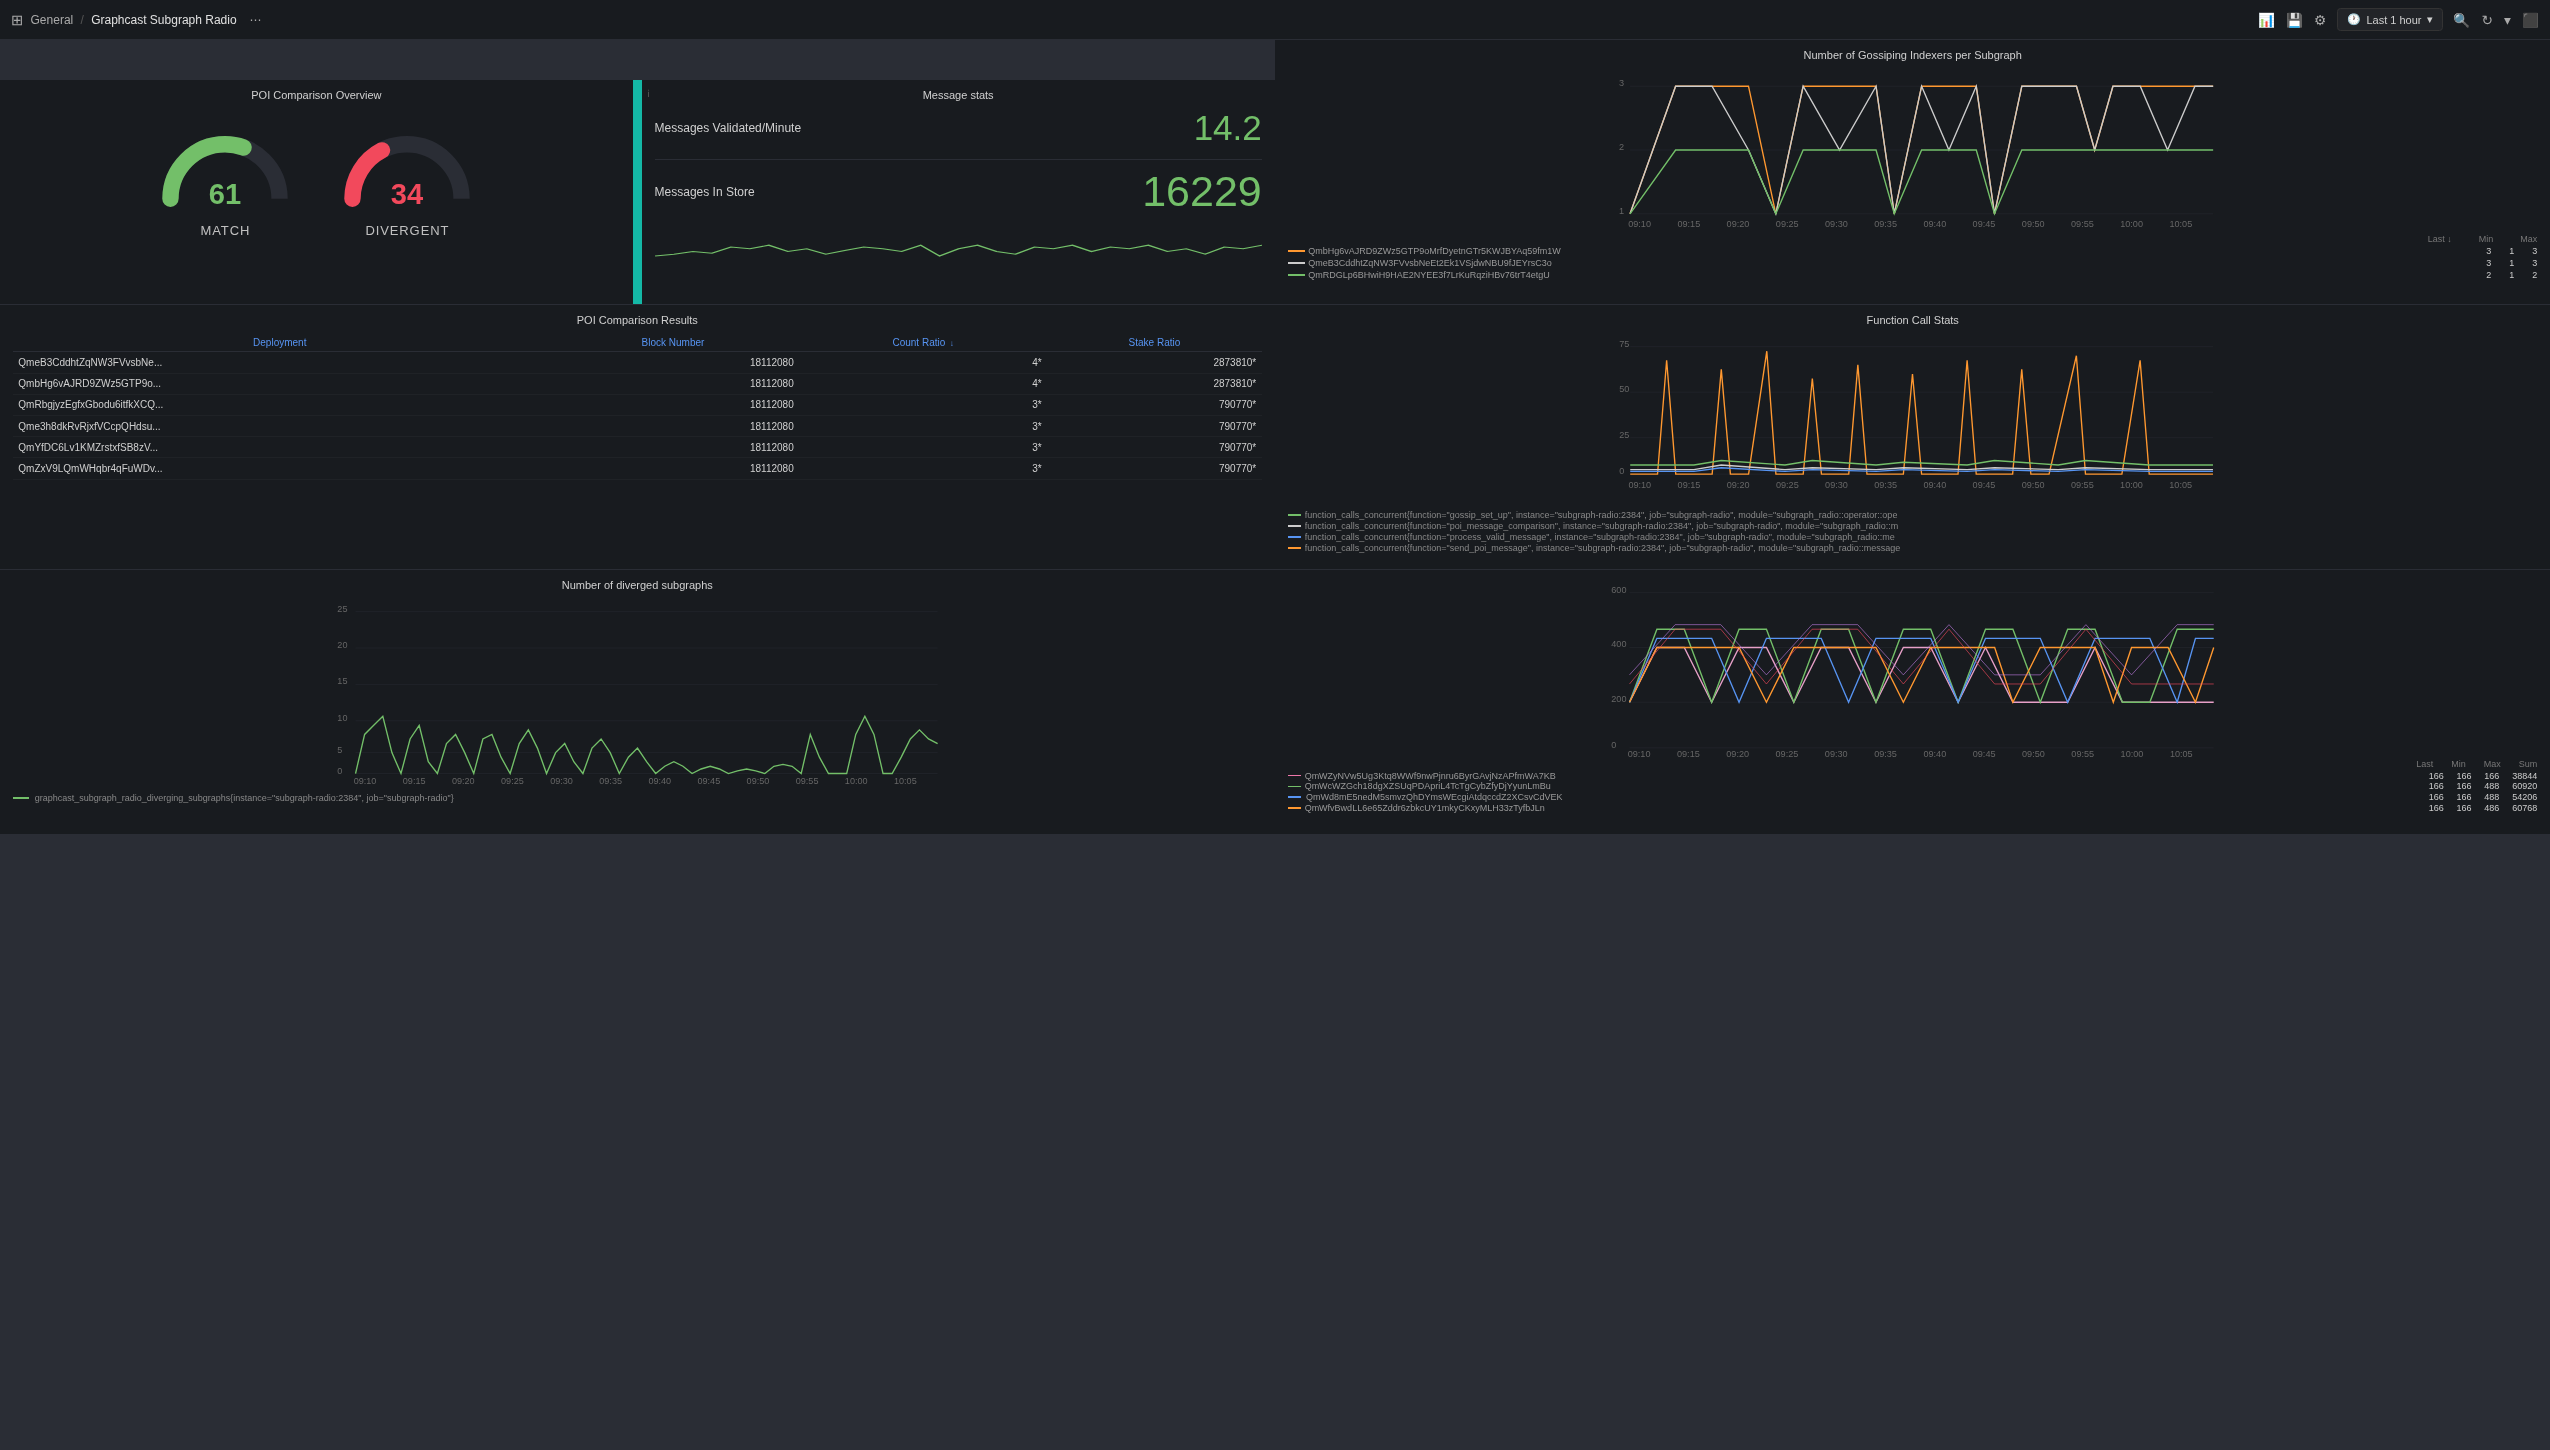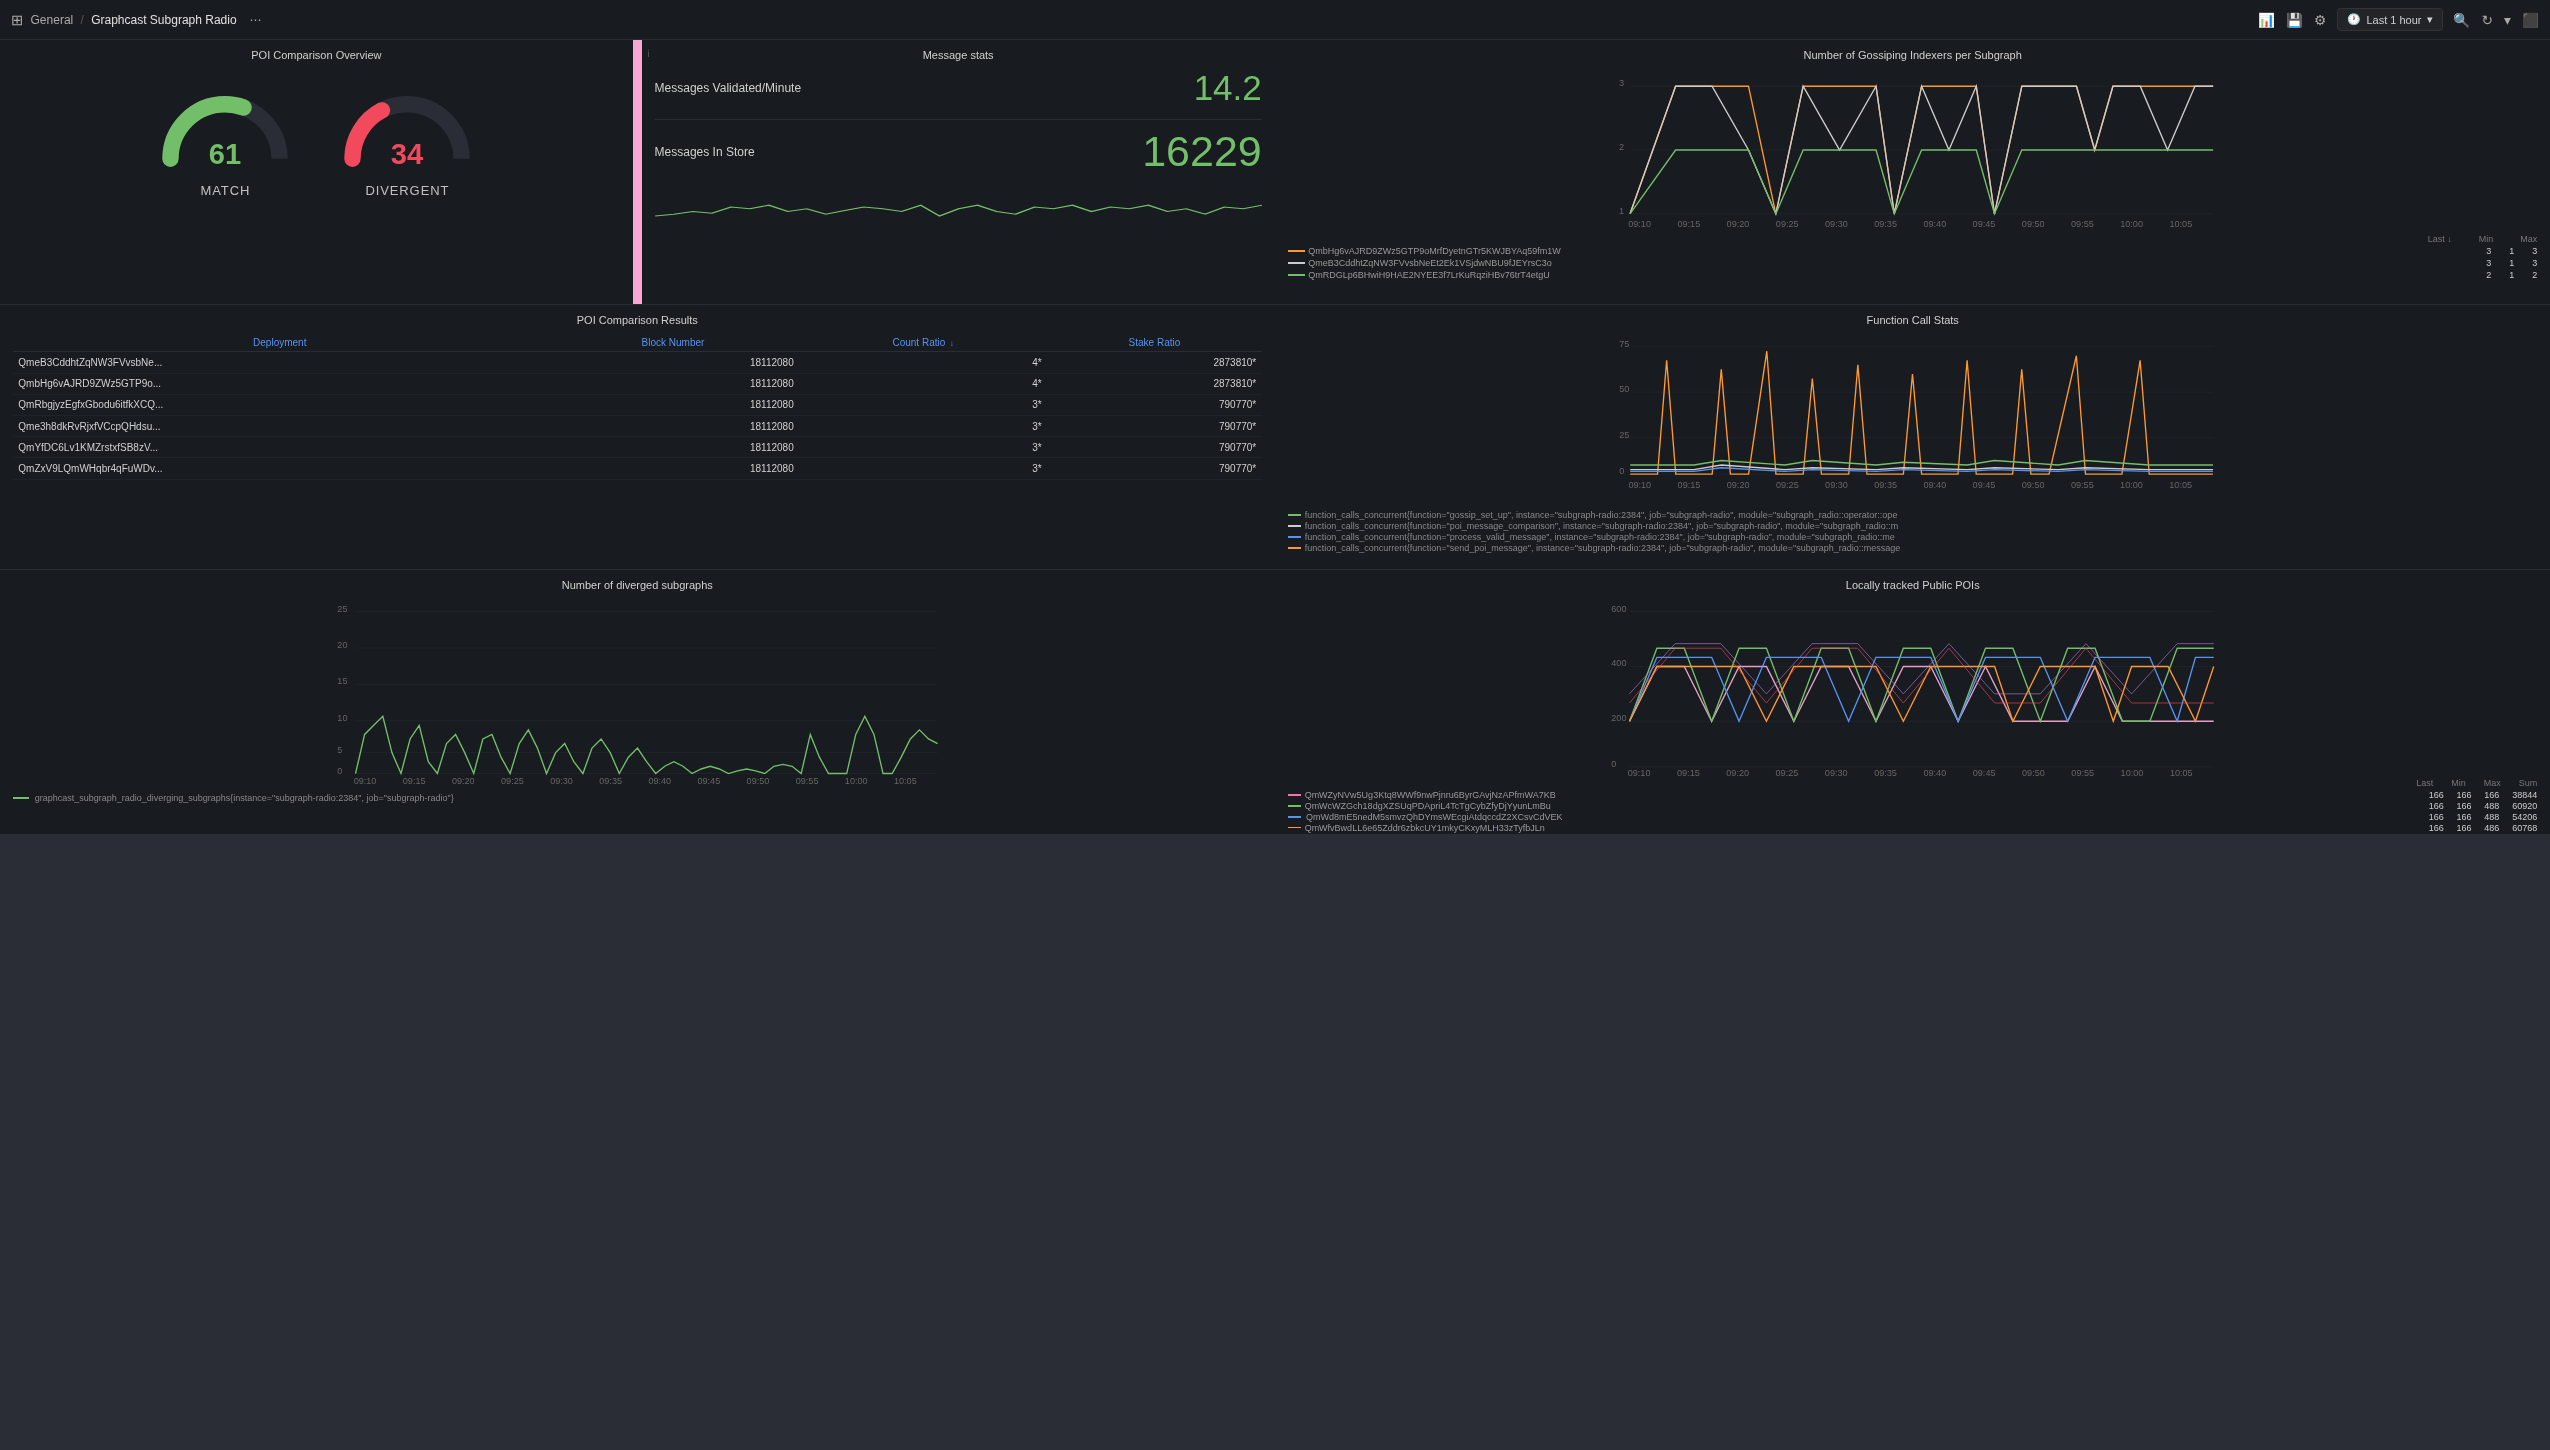--- a/index.html
+++ b/index.html
@@ -168,21 +168,21 @@
     </div>
     <span class="topbar-icon">🔍</span>
     <span class="topbar-icon">↻</span>
     <span class="topbar-icon">▾</span>
     <span class="topbar-icon">⬛</span>
   </div>
 </div>
 
 <div style="display:grid; grid-template-columns:1fr 1fr; grid-template-rows: 264px 264px 264px; gap:0.9px; background:#2a2d35; height:calc(100vh - 40px);">
 
-  <div style="display:grid; grid-template-columns:1fr 1fr; gap:9px; background:#f9a8d4;">
+  <div style="display:grid; grid-template-columns:1fr 1fr; gap:9px; background:#14b8a6;margin-top:40px;">
 
     <div class="panel">
       <div class="panel-title">POI Comparison Overview</div>
       <div class="poi-gauges">
 
         <div class="gauge-container">
           <svg class="gauge-svg" width="146" height="100" viewBox="0 0 160 110" style="font-size:11px">
 
             <path d="M 20 90 A 60 60 0 0 1 140 90" class="gauge-bg" stroke="#2a2d35" stroke-width="18" fill="none"></path>
 
@@ -438,21 +438,20 @@
       <text x="568" y="205" class="chart-axis-label">10:00</text>
       <text x="622" y="205" class="chart-axis-label">10:05</text>
     </svg>
     <div style="display:flex; align-items:center; gap:5.5px; font-size:9px; color:#888; margin-top:1.8px;">
       <span style="display:inline-block; width:16.4px; height:1.8px; background:#73bf69;"></span>
       <span>graphcast_subgraph_radio_diverging_subgraphs{instance="subgraph-radio:2384", job="subgraph-radio"}</span>
     </div>
   </div>
 
   <div class="panel">
-    <div class="panel-title">Locally tracked Public POIs</div>
     <svg width="100%" height="178" viewBox="0 0 680 195" style="font-size:11px">
       <text x="10" y="15" class="chart-axis-label">600</text>
       <text x="10" y="75" class="chart-axis-label">400</text>
       <text x="10" y="135" class="chart-axis-label">200</text>
       <text x="10" y="185" class="chart-axis-label">0</text>
       <line x1="30" y1="15" x2="670" y2="15" stroke="#2a2d35" stroke-width="0.5"></line>
       <line x1="30" y1="75" x2="670" y2="75" stroke="#2a2d35" stroke-width="0.5"></line>
       <line x1="30" y1="135" x2="670" y2="135" stroke="#2a2d35" stroke-width="0.5"></line>
       <line x1="30" y1="185" x2="670" y2="185" stroke="#2a2d35" stroke-width="0.5"></line>
 

